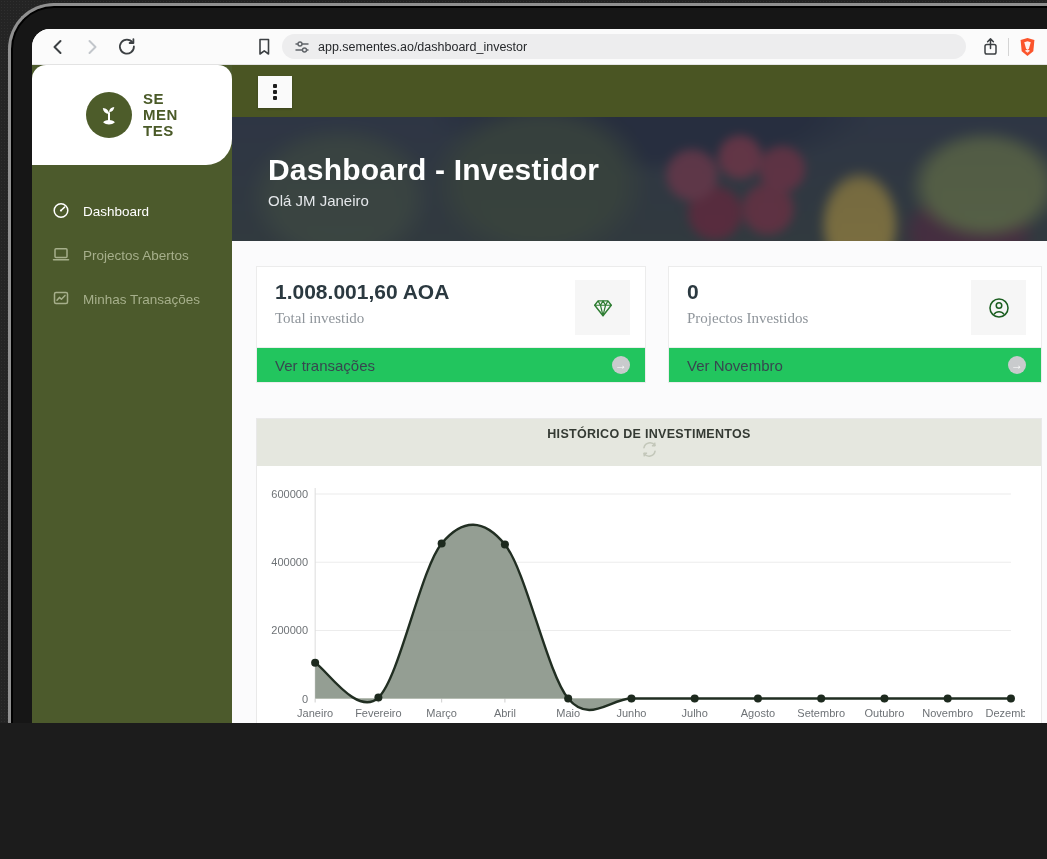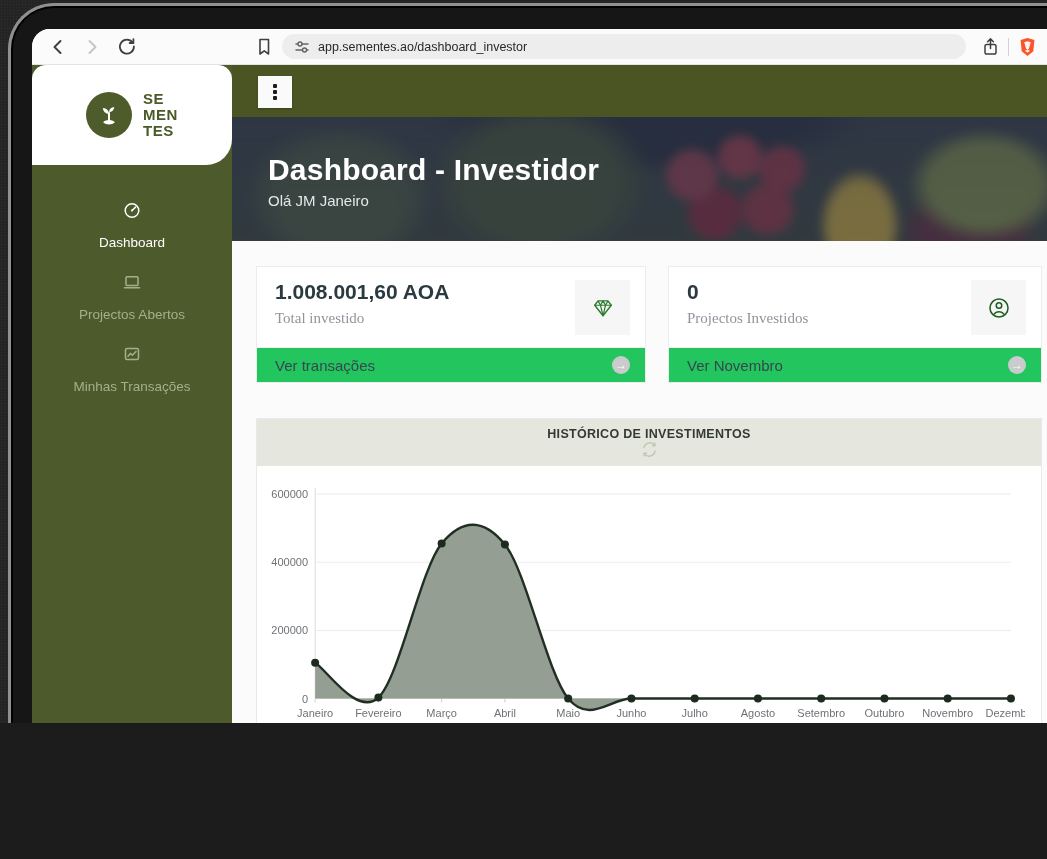--- a/index.html
+++ b/index.html
@@ -28,21 +28,21 @@
   
   .app{display:flex;height:754px;}
   .sidebar{width:200px;background:#4c5a2c;display:flex;flex-direction:column;flex:0 0 auto;}
   .logo-card{height:100px;background:#fff;border-radius:14px 14px 26px 0;
     display:flex;align-items:center;justify-content:center;gap:11px;cursor:pointer;}
   .logo-circle{width:46px;height:46px;border-radius:50%;background:#4d5c2a;
     display:flex;align-items:center;justify-content:center;}
   .logo-text{color:#4a5a28;font-weight:700;font-size:15px;line-height:1.08;letter-spacing:.5px;}
   .nav{padding:28px 0 0;display:flex;flex-direction:column;gap:7px;}
   .nav-item{display:flex;align-items:center;gap:13px;padding:8px 20px;
-    font-size:13.5px;color:#a6af8b;cursor:pointer;flex-direction:column;}
+    font-size:13.5px;color:#a6af8b;cursor:pointer;}
   .nav-item.active{color:#ffffff;}
   .sidebar-footer{margin-top:auto;height:40px;background:#404d23;display:flex;
     align-items:center;gap:28px;padding:0 0 0 24px;color:#ccd2b8;font-size:18px;cursor:pointer;}
   
   .main{flex:1;display:flex;flex-direction:column;background:#fbfbfc;min-width:0;}
   .topbar{height:52px;background:#4a5523;position:relative;flex:0 0 auto;}
   .kebab{position:absolute;left:26px;top:11px;width:34px;height:32px;background:#fafafa;
     border:none;display:flex;flex-direction:column;align-items:center;justify-content:center;
     gap:2.5px;cursor:pointer;box-shadow:0 1px 2px rgba(0,0,0,.25);}
   .kebab i{width:3.5px;height:3.5px;background:#1d1d1d;border-radius:1px;}

